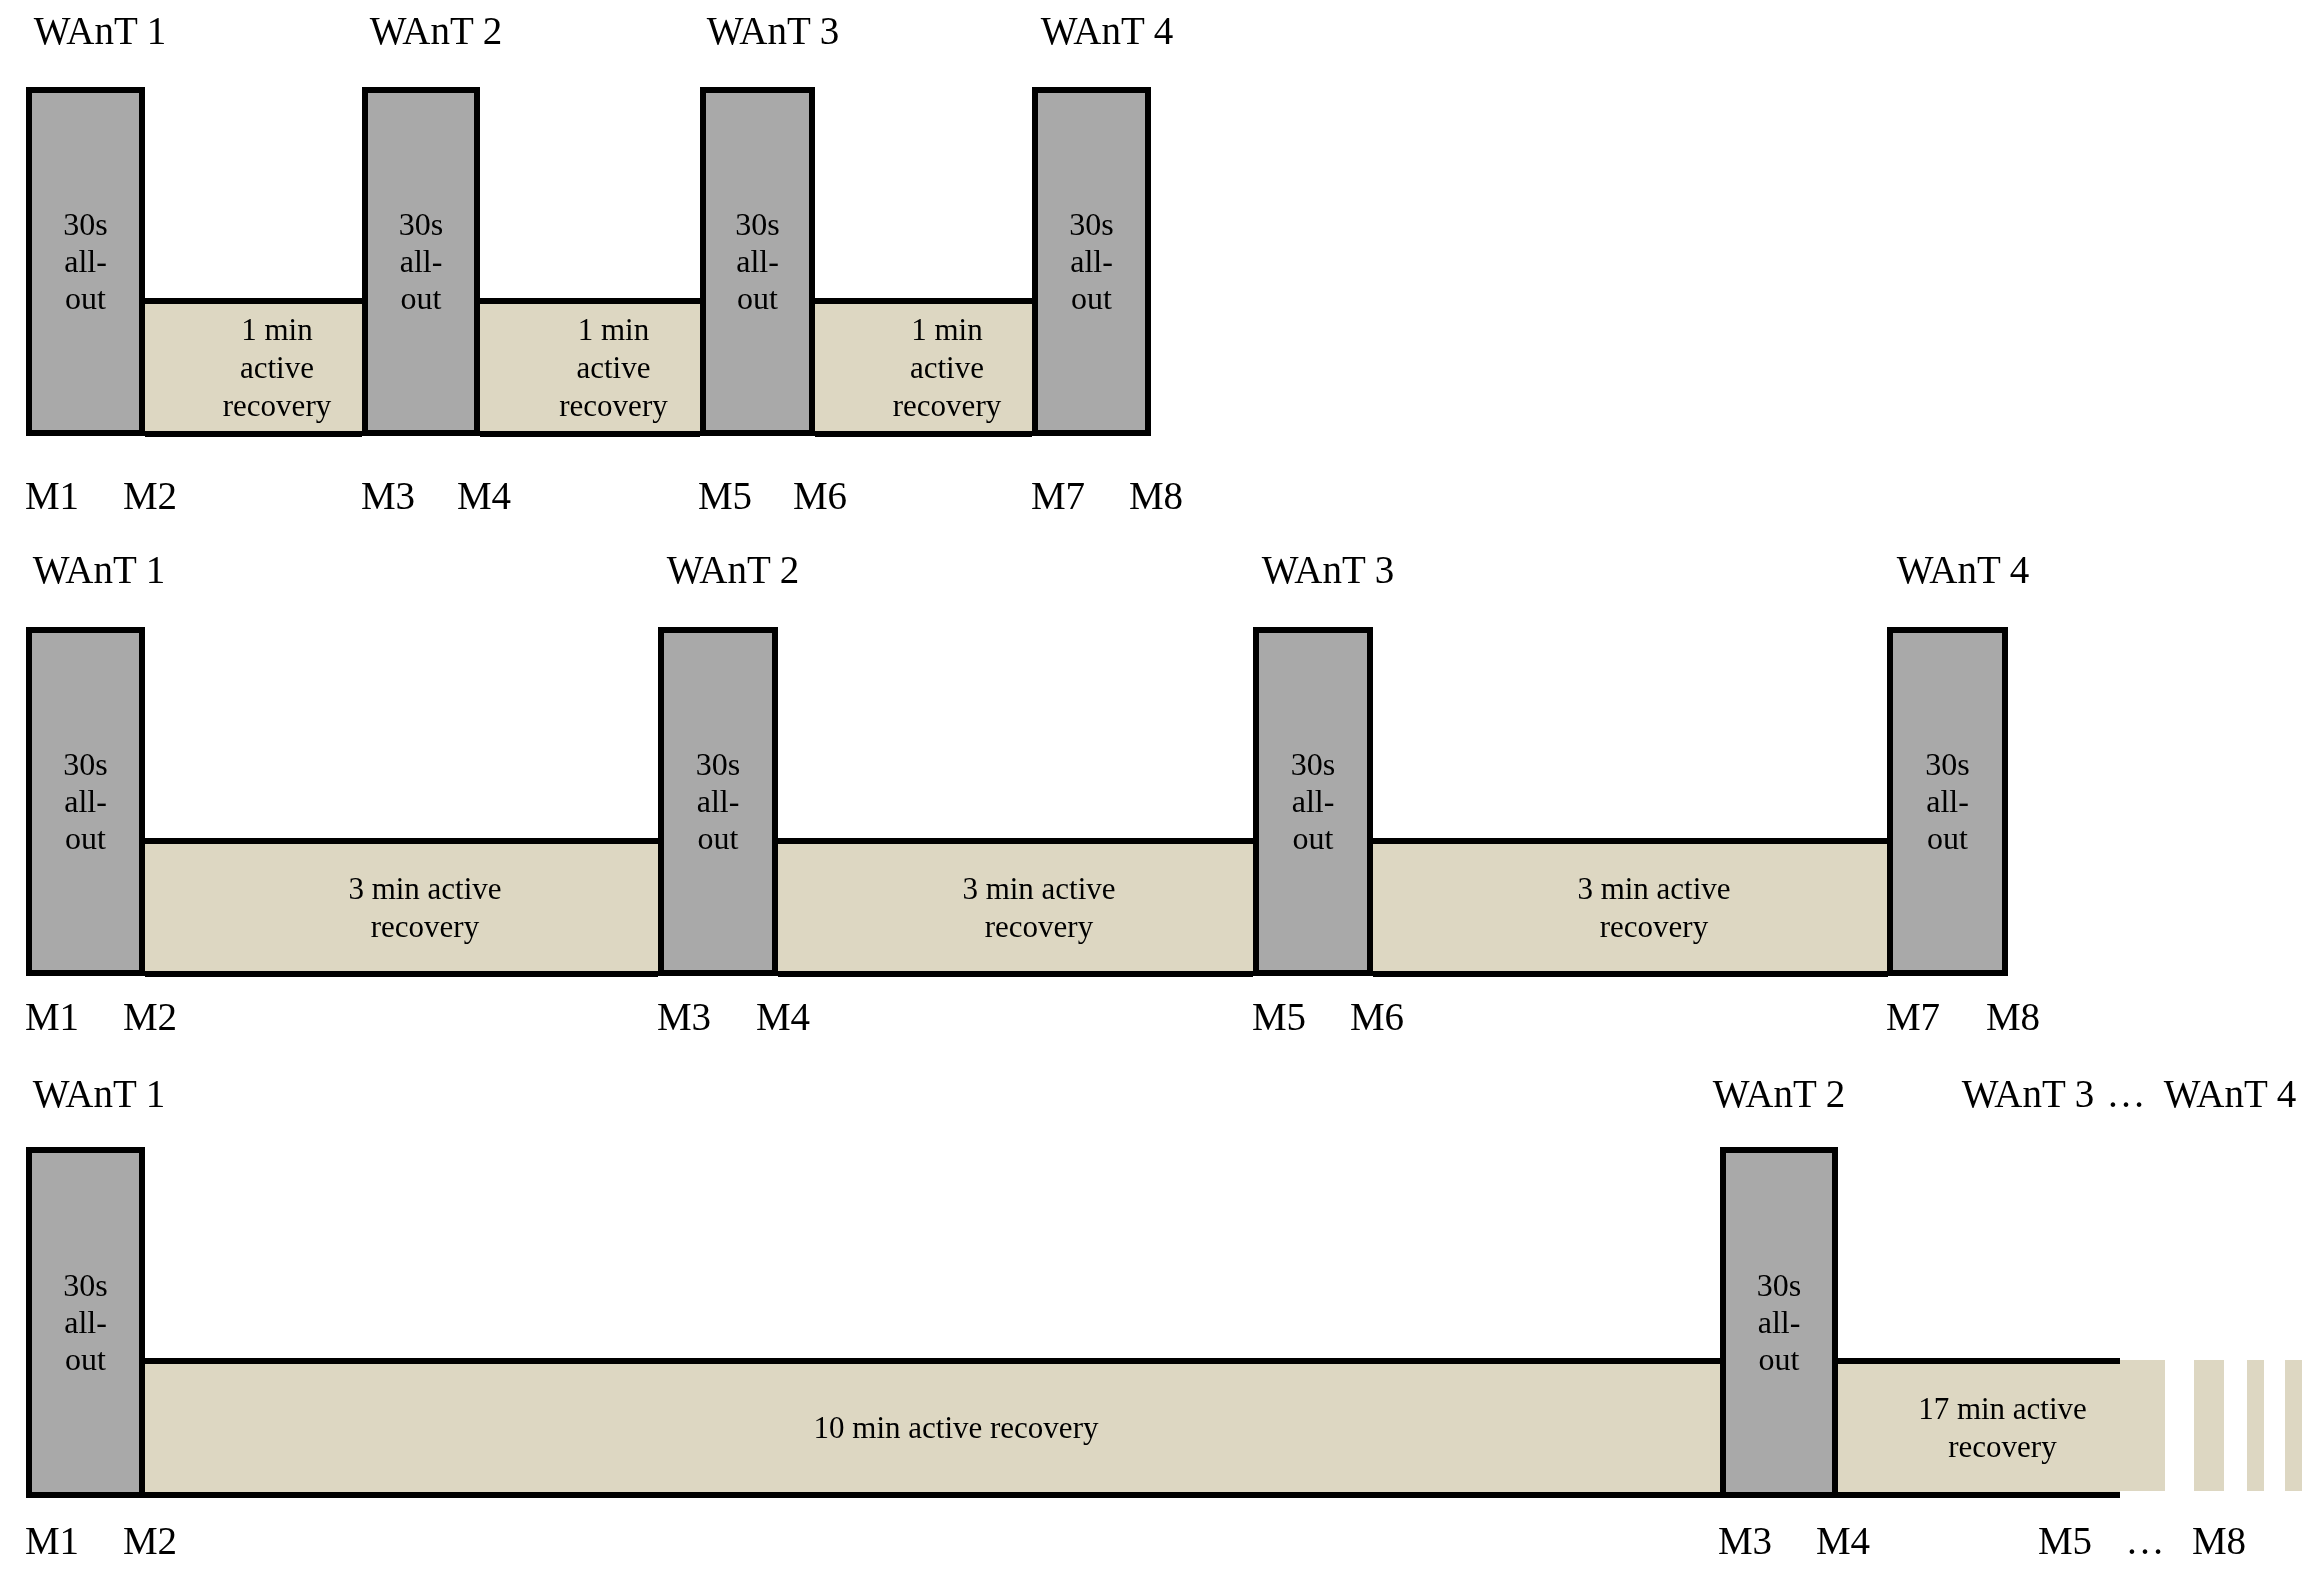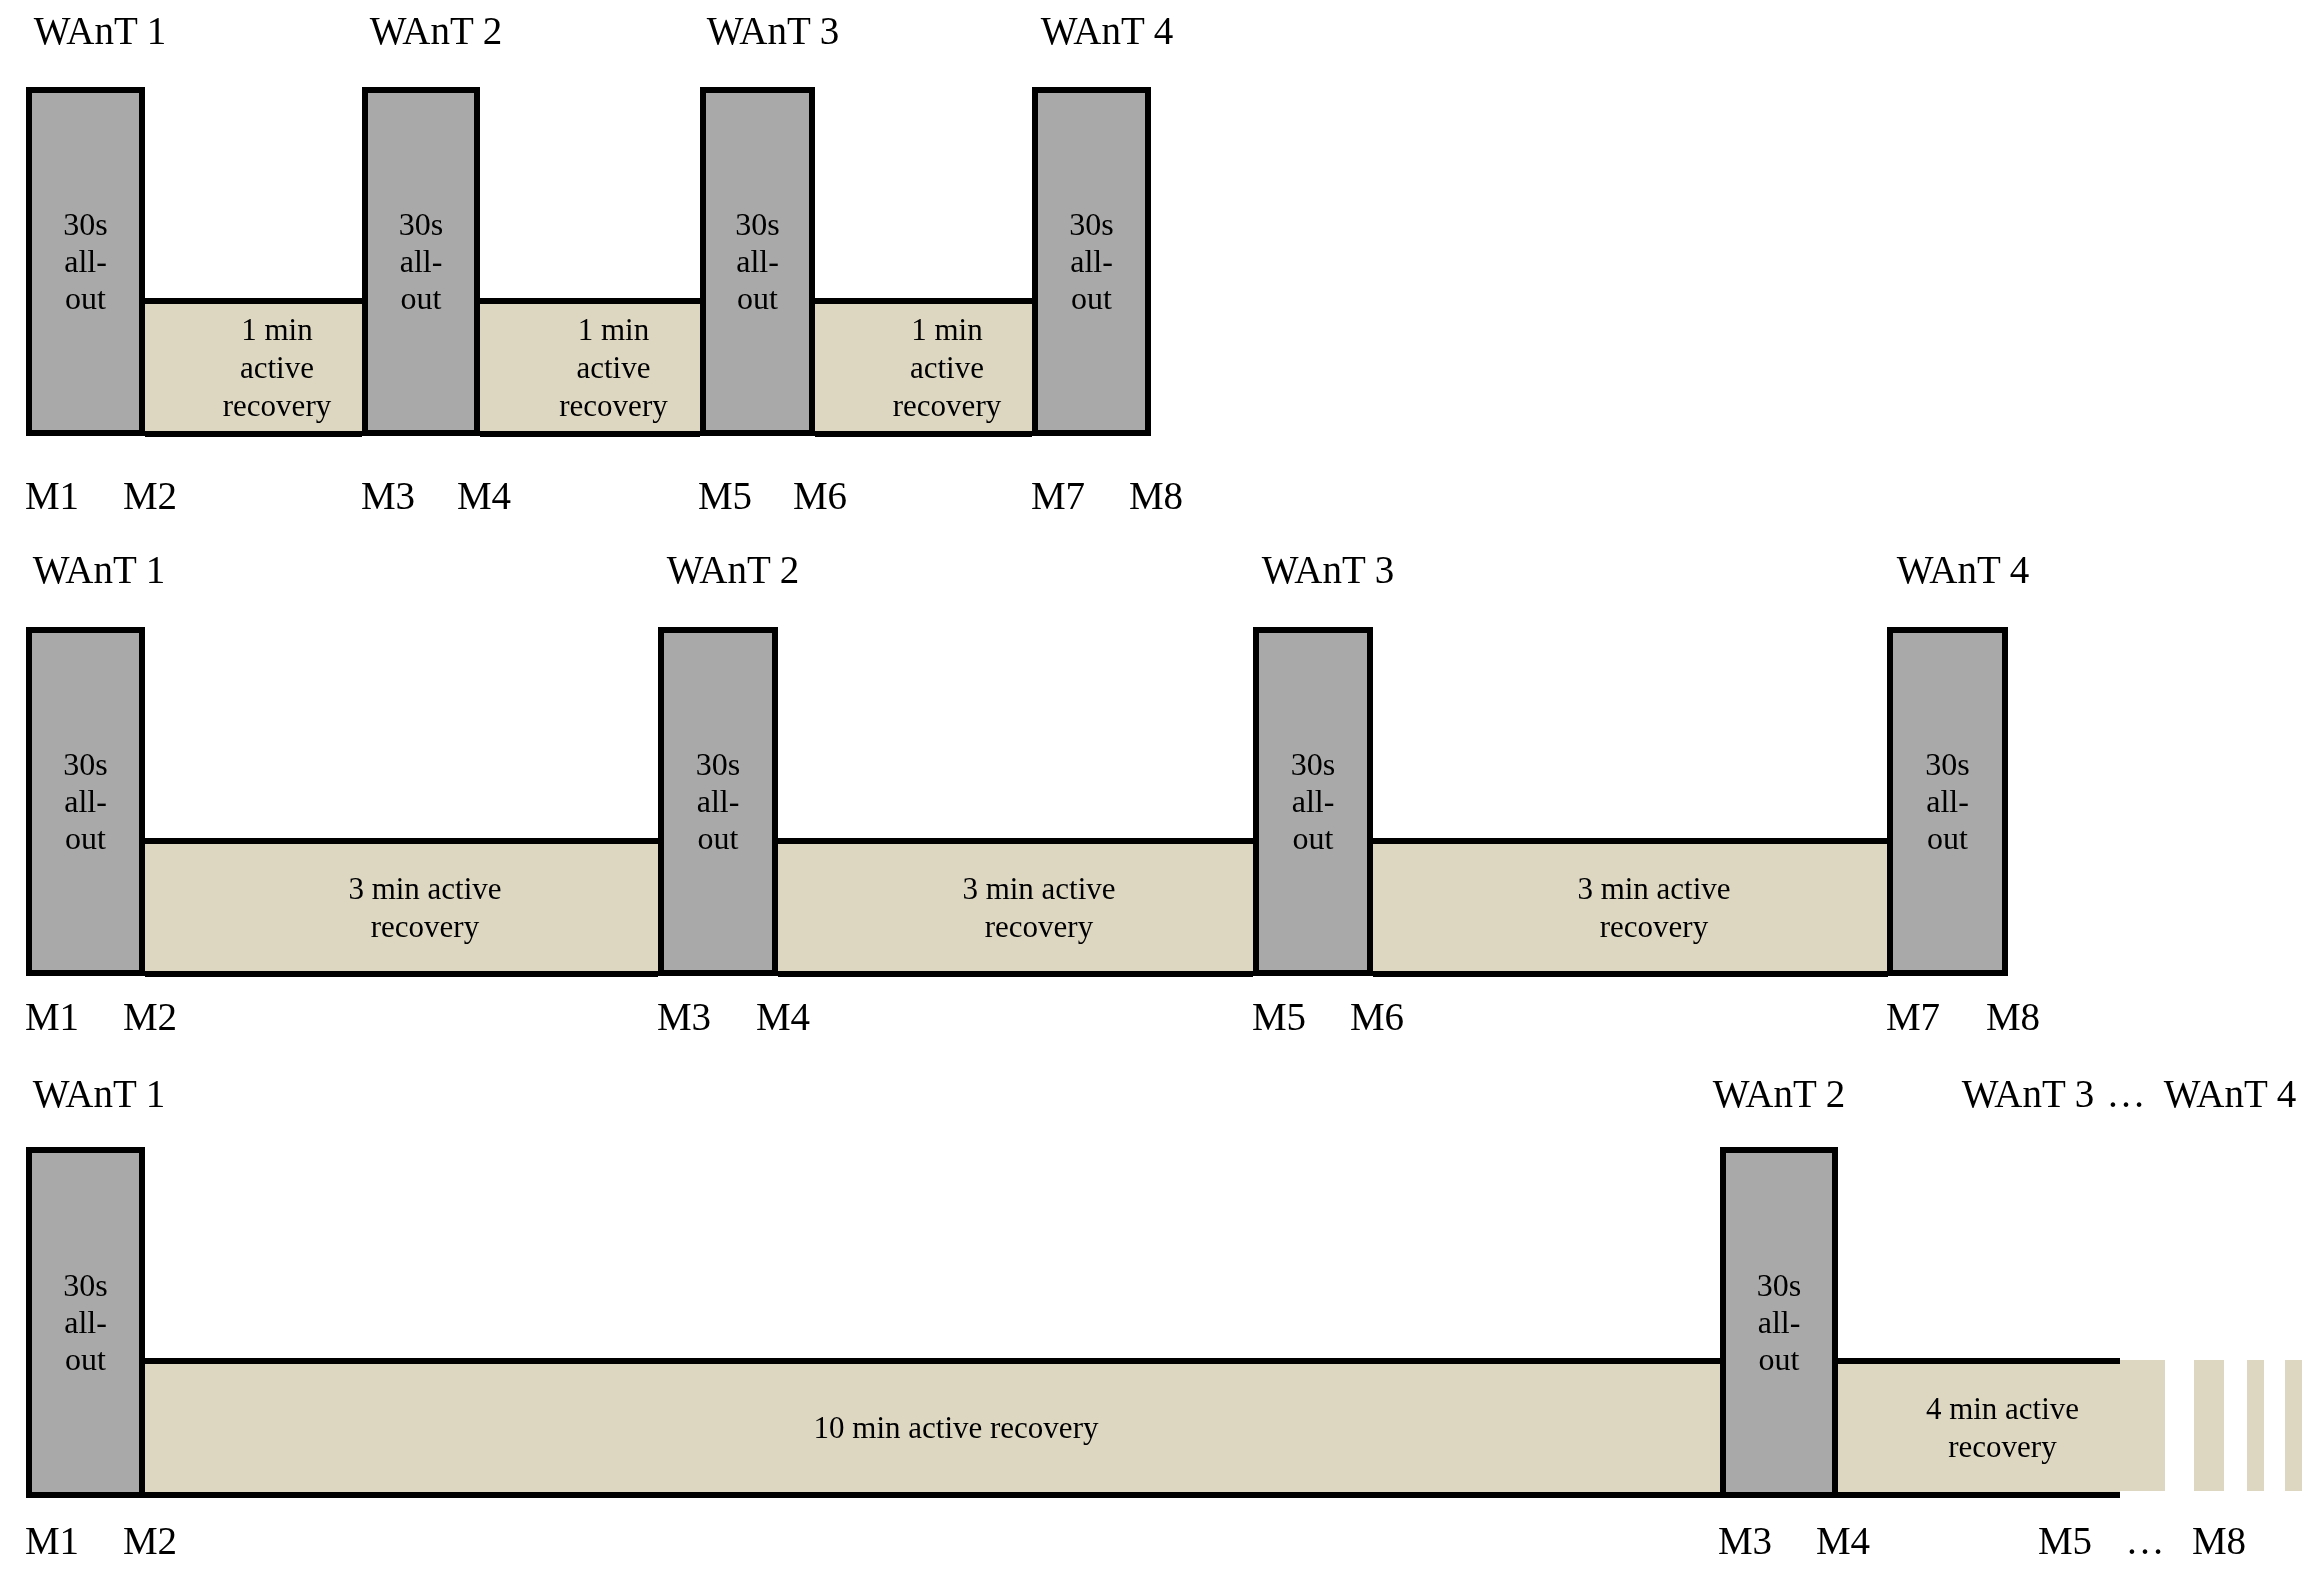--- a/index.html
+++ b/index.html
@@ -188,21 +188,21 @@
   </div>
   <div class="rec" style="left:145px;top:1358px;width:1575px;height:140px;">
     <span class="rectext">10 min active recovery</span>
   </div>
   <div class="bar" style="left:1720px;top:1147px;width:118px;height:351px;">
     <span class="bartext">30s
 all-
 out</span>
   </div>
   <div class="rec" style="left:1838px;top:1358px;width:282px;height:140px;">
-    <span class="rectext">4 min active
+    <span class="rectext">17 min active
 recovery</span>
   </div>
 
   <div class="recext" style="left:2120px;top:1360px;width:45px;height:131px;"></div>
   <div class="stripe" style="left:2194px;top:1360px;width:30px;height:131px;"></div>
   <div class="stripe" style="left:2247px;top:1360px;width:16.6px;height:131px;"></div>
   <div class="stripe" style="left:2285px;top:1360px;width:16.6px;height:131px;"></div>
 
   <span class="lbl" style="left:52px;top:1521px;">M1</span>
   <span class="lbl" style="left:150px;top:1521px;">M2</span>

